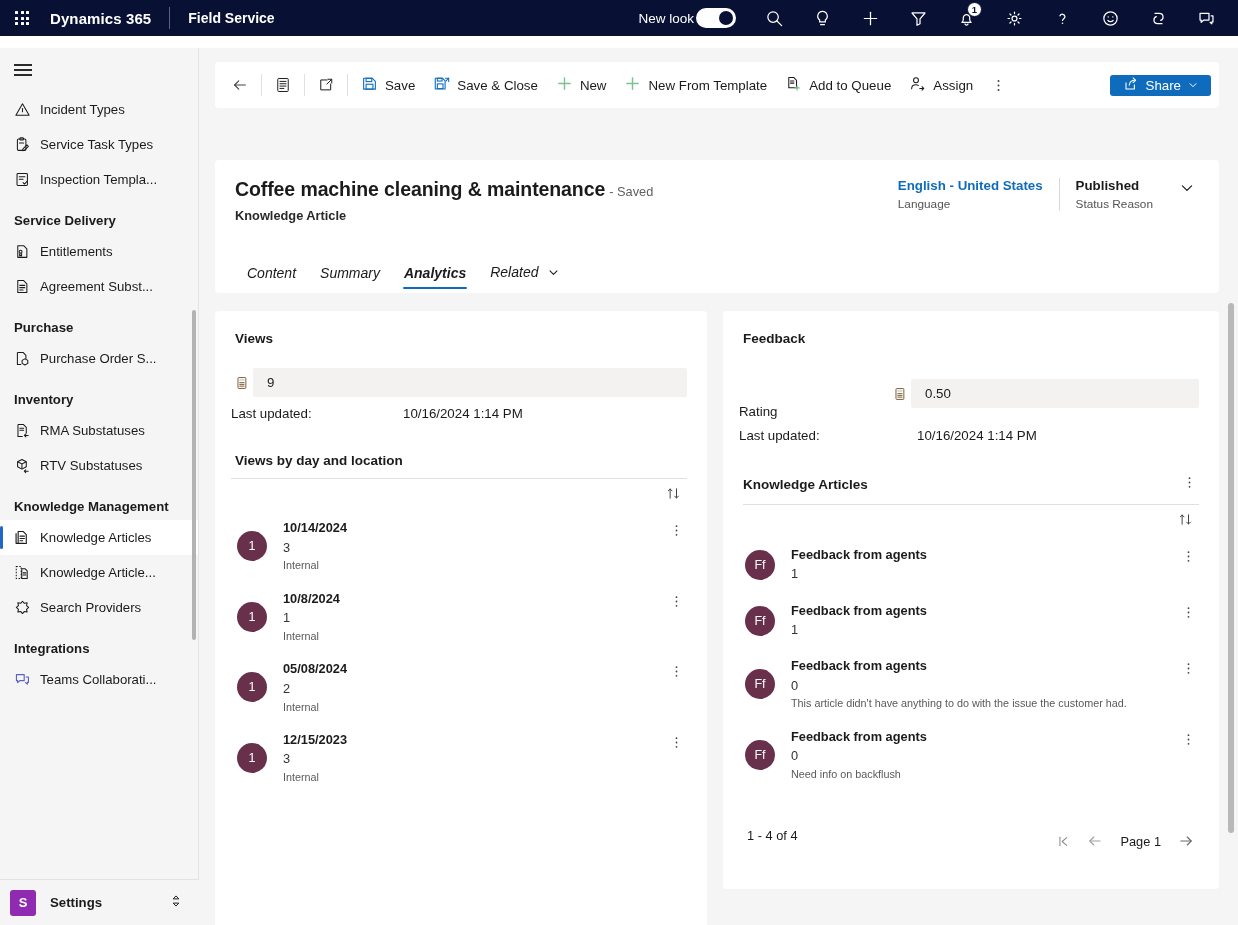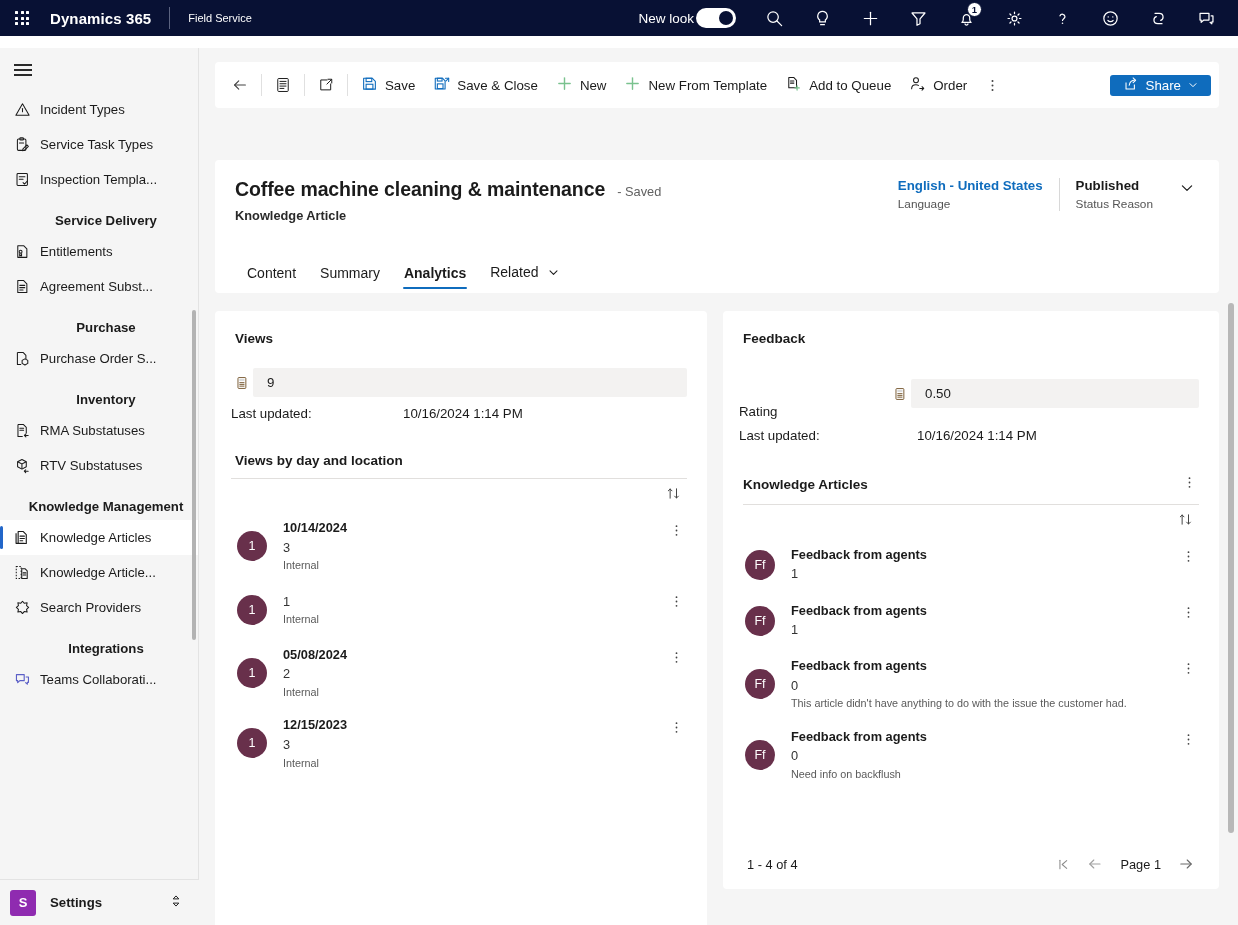--- a/index.html
+++ b/index.html
@@ -16,21 +16,21 @@
     width: 1238px; height: 36px;
     background: #081134;
     display: flex; align-items: center;
     color: #ffffff;
   }
   .waffle { width: 44px; display: flex; align-items: center; justify-content: center; cursor: pointer; }
   .waffle-grid { display: grid; grid-template-columns: repeat(3, 3px); grid-template-rows: repeat(3, 3px); gap: 2.5px; }
   .waffle-grid i { width: 3px; height: 3px; background: #fff; border-radius: 0.5px; display: block; }
   .brand { font-size: 15px; font-weight: bold; letter-spacing: .1px; padding-left: 6px; }
   .brand-sep { width: 1px; height: 22px; background: #5b6380; margin: 0 18px; }
-  .appname { font-size: 11px; font-weight: normal; }
+  .appname { font-size: 14px; font-weight: bold; }
   .top-right { margin-left: auto; display: flex; align-items: center; height: 48px; padding-right: 8px; }
   .newlook-label { font-size: 13.5px; margin-right: 2px; }
   .toggle { width: 40px; height: 20px; border-radius: 10px; background: #ffffff; position: relative; margin-right: 14px; cursor: pointer; }
   .toggle::after { content:""; position:absolute; right:3px; top:3px; width:14px; height:14px; border-radius:50%; background:#081134; }
   .ticon { width: 48px; height: 48px; display: flex; align-items: center; justify-content: center; cursor: pointer; position: relative; }
   .ticon svg { display: block; }
   .badge {
     position: absolute; top: 8px; right: 8px;
     min-width: 15px; height: 15px; border-radius: 50%;
     background: #ffffff; color: #081134;
@@ -45,21 +45,21 @@
     width: 199px; height: 877px;
     background: #f5f5f5;
     border-right: 1px solid #e3e3e3;
   }
   .hamburger { height: 44px; display: flex; align-items: center; padding-left: 14px; cursor: pointer; }
   .hamburger span { display:block; width:18px; height:1.6px; background:#2a2a2a; position:relative; }
   .hamburger span::before, .hamburger span::after { content:""; position:absolute; left:0; width:18px; height:1.6px; background:#2a2a2a; }
   .hamburger span::before { top:-5px; }
   .hamburger span::after { top:5px; }
 
-  .navlist { position: relative; text-align: center; }
+  .navlist { position: relative; }
   .navitem {
     display: flex; align-items: center;
     height: 35px; padding-left: 10px;
     cursor: pointer; position: relative;
     color: #1b1b1b;
   }
   .navitem.active { background: #ffffff; }
   .navitem.active::before {
     content: ""; position: absolute; left: 0; top: 6px;
     width: 3px; height: 23px; background: #2266c9; border-radius: 2px;
@@ -123,35 +123,35 @@
   }
 
   .formcard {
     position: absolute; top: 112px; left: 16px;
     width: 1004px; height: 133px;
     background: #ffffff; border-radius: 4px;
     padding: 18px 20px 0 20px;
   }
   .form-title-row { display: flex; align-items: baseline; }
   .form-title { font-size: 19.5px; font-weight: bold; color: #1b1b1b; letter-spacing: -.1px; }
-  .form-saved { font-size: 12.8px; color: #616161; margin-left: 12px; text-align: center; }
+  .form-saved { font-size: 12.8px; color: #616161; margin-left: 4px; text-align: center; }
   .form-subtitle { font-size: 12.8px; color: #2a2a2a; font-weight: bold; margin-top: 7px; }
 
   .hdr-right { position: absolute; top: 18px; right: 20px; display: flex; align-items: flex-start; }
   .hdr-field { padding: 0 16px; }
   .hdr-field.bl { border-left: 1px solid #d8d8d8; }
   .hdr-val { font-size: 13.3px; font-weight: bold; color: #1b1b1b; white-space: nowrap; }
   .hdr-val.link { color: #0f6cbd; }
   .hdr-lbl { font-size: 11.8px; color: #545454; margin-top: 4px; }
   .hdr-chev { padding: 2px 4px 0 10px; cursor: pointer; }
 
   .tabs { position: absolute; left: 20px; bottom: 0; display: flex; align-items: flex-end; }
   .tab {
     position: relative; font-size: 14px; color: #1b1b1b;
-    padding: 10px 12px 12px 12px; cursor: pointer; white-space: nowrap;
+    padding: 10px 12px 12px 12px; cursor: pointer; white-space: nowrap; font-style: italic;
   }
   .tab.active { font-weight: bold; }
   .tab.active::after {
     content:""; position:absolute; left:11px; right:11px; bottom:4px;
     height:2.5px; background:#0f6cbd; border-radius:2px;
   }
   .tab .chev { margin-left: 6px; display: inline-block; vertical-align: middle; }
 
   
   .panel {
@@ -203,22 +203,22 @@
     display: flex; align-items: center; justify-content: center;
     flex: 0 0 30px; margin-right: 16px;
   }
   .row-body { flex: 1; min-width: 0; }
   .row-t1 { font-size: 12.8px; font-weight: bold; color: #1b1b1b; line-height: 1.45; }
   .row-t2 { font-size: 12.8px; color: #333; line-height: 1.55; }
   .row-t3 { font-size: 10.8px; color: #5a5a5a; line-height: 1.5; }
   .row-more { width: 22px; flex: 0 0 22px; display:flex; align-items:center; justify-content:center; cursor: pointer; align-self: flex-start; margin-top: 4px; }
 
   .panel-footer {
-    position: absolute; left: 0; right: 0; bottom: 0;
-    height: 50px; display: flex; align-items: center;
+    position: absolute; left: 0; right: 0; bottom: 11px;
+    height: 50px; display: flex; align-items: flex-start;
     padding: 0 20px 0 24px;
   }
   .footer-count { font-size: 12.8px; color: #1b1b1b; }
   .pager { margin-left: auto; display: flex; align-items: center; gap: 6px; }
   .pg { width: 26px; height: 26px; display:flex; align-items:center; justify-content:center; cursor: pointer; }
   .pg-label { font-size: 12.8px; color: #1b1b1b; padding: 0 6px; }
 
   .main-scroll {
     position: absolute; right: 4px; top: 255px;
     width: 6px; height: 530px; background: #b8b8b8; border-radius: 3px;
@@ -559,21 +559,21 @@
     </div>
 
     <div class="cmdbtn">
       <span>
         <svg width="17" height="17" viewBox="0 0 18 18" fill="none" stroke="#1b1b1b" stroke-width="1.1">
             <circle cx="7.4" cy="5.6" r="2.6"></circle>
             <path d="M2.8 14.6c0-2.6 2-4.2 4.6-4.2 1 0 1.9.2 2.6.6" stroke-linecap="round"></path>
             <path d="M11.4 14.2h4M13.8 12.4l1.8 1.8-1.8 1.8" stroke-linecap="round" stroke-linejoin="round"></path>
           </svg>
       </span>
-      <span>Order</span>
+      <span>Assign</span>
     </div>
 
     <div class="cmdbtn iconly">
       <svg width="17" height="17" viewBox="0 0 18 18" fill="#424242">
           <circle cx="9" cy="4.2" r="1.05"></circle>
           <circle cx="9" cy="9" r="1.05"></circle>
           <circle cx="9" cy="13.8" r="1.05"></circle>
         </svg>
     </div>
 
@@ -678,20 +678,21 @@
           <svg width="15" height="15" viewBox="0 0 16 16" fill="#424242">
               <circle cx="8" cy="3.4" r=".95"></circle>
               <circle cx="8" cy="8" r=".95"></circle>
               <circle cx="8" cy="12.6" r=".95"></circle>
             </svg>
         </div>
       </div>
       <div class="row">
         <div class="avatar">1</div>
         <div class="row-body">
+          <div class="row-t1">10/8/2024</div>
           <div class="row-t2">1</div>
           <div class="row-t3">Internal</div>
         </div>
         <div class="row-more">
           <svg width="15" height="15" viewBox="0 0 16 16" fill="#424242">
               <circle cx="8" cy="3.4" r=".95"></circle>
               <circle cx="8" cy="8" r=".95"></circle>
               <circle cx="8" cy="12.6" r=".95"></circle>
             </svg>
         </div>

